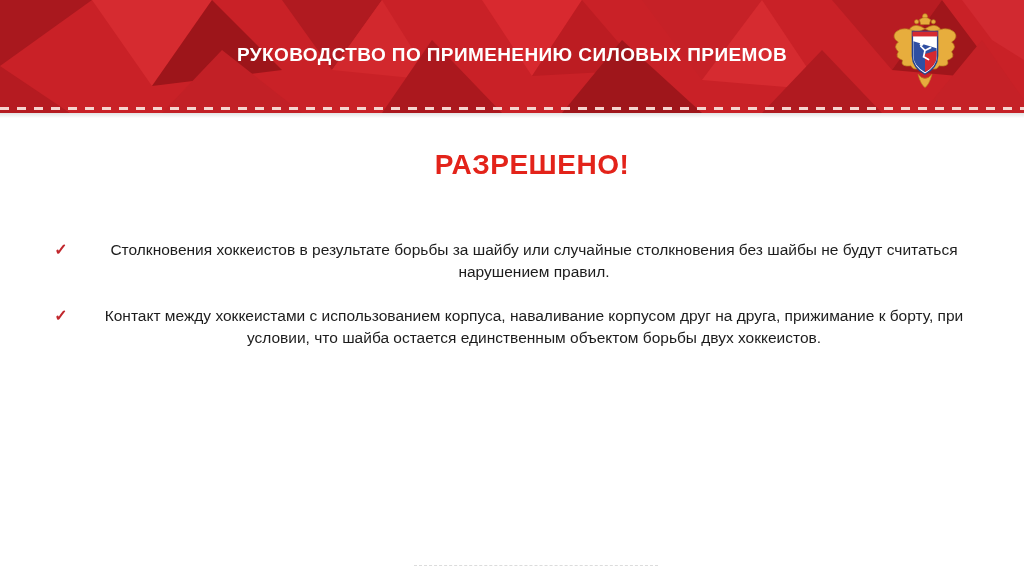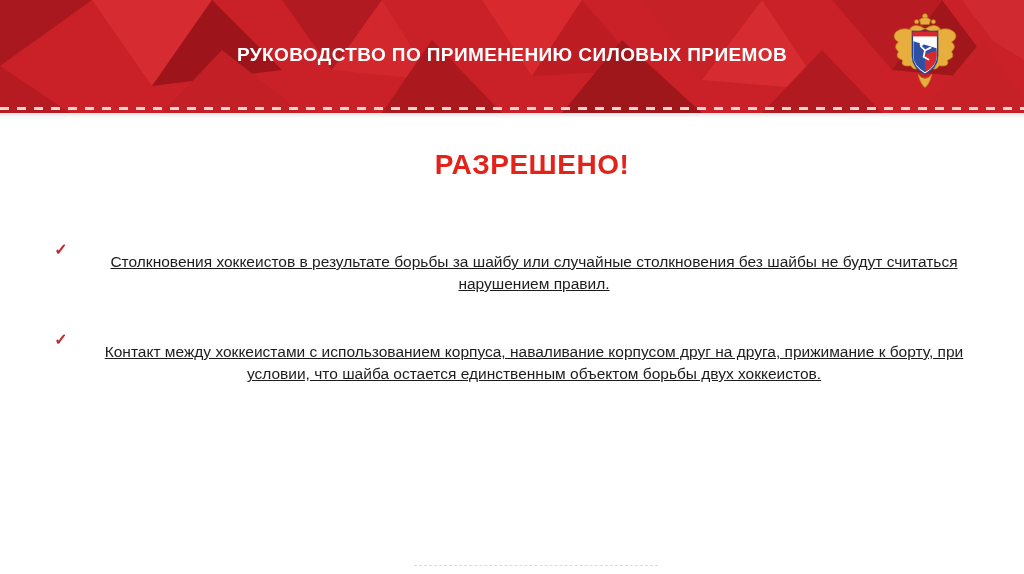--- a/index.html
+++ b/index.html
@@ -39,22 +39,22 @@
     color:#e3231a; font-size:28px; font-weight:bold; letter-spacing:0.5px;
   }
   .bullets { margin-top:58px; padding:0 82px 0 36px; }
   .bullet { display:flex; align-items:flex-start; }
   .bullet + .bullet { margin-top:22px; }
   .check {
     flex:0 0 50px; text-align:center;
     color:#c1272d; font-size:16px; font-weight:bold; line-height:22px;
   }
   .btext {
-    flex:1; margin:12px; text-align:center;
-    font-size:15.5px; line-height:22px; color:#1c1c1c;text-decoration:underline;
+    flex:1; margin:0; text-align:center;
+    font-size:15.5px; line-height:22px; color:#1c1c1c;
   }
 
   
   .footer { position:absolute; bottom:8px; left:0; width:100%; text-align:center; }
   .footer-text { font-size:11.5px; color:#8a8a8a; }
   .footer-line { width:244px; margin:3px auto 0; border-top:1px dashed #dcdcdc; height:0; }
 </style>
 </head>
 <body>
 

